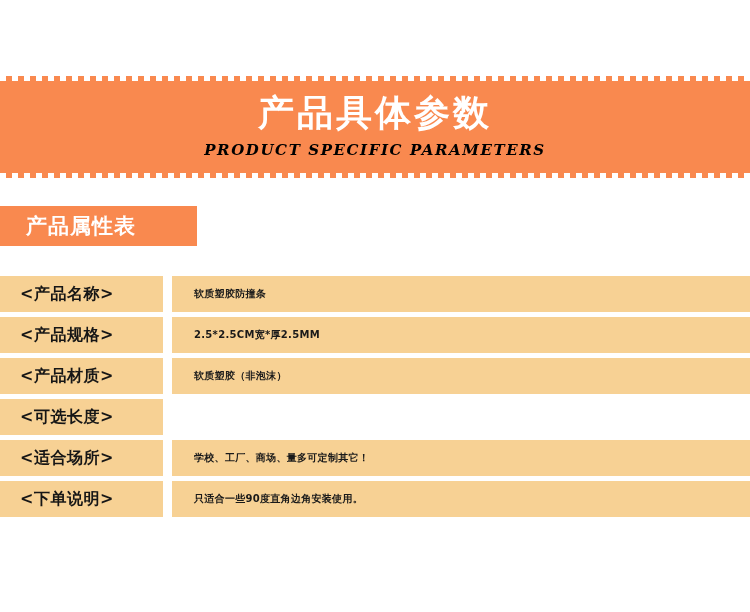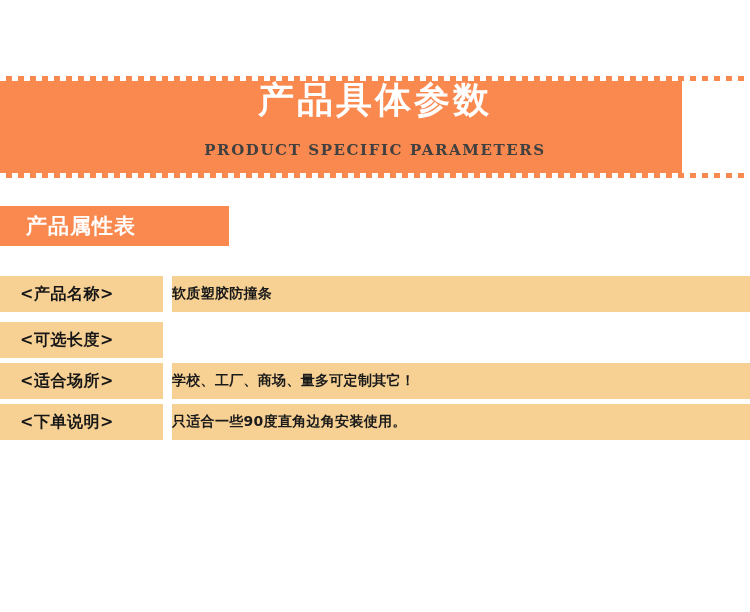--- a/index.html
+++ b/index.html
@@ -13,21 +13,21 @@
     font-family: "Liberation Sans", "DejaVu Sans", sans-serif;
     position: relative;
     overflow: hidden;
   }
 
   
   .banner {
     position: absolute;
     left: 0;
     top: 76px;
-    width: 682px;
+    width: 750px;
     height: 102px;
     background: #f9894f;
     box-sizing: border-box;
   }
   
   .banner .notch {
     position: absolute;
     left: 0;
     width: 750px;
     height: 5px;
@@ -54,35 +54,36 @@
     color: #ffffff;
     font-family: "DejaVu Serif", "Liberation Serif", serif;
     font-size: 36px;
     font-weight: bold;
     letter-spacing: 3px;
     line-height: 1.15;
     margin: 0 0 4px 0;
     white-space: nowrap;
   }
   .banner-subtitle {
-    color: #404040;
+    color: #000000;
     font-family: "DejaVu Serif", "Liberation Serif", serif;
     font-size: 15px;
     font-weight: bold;
     letter-spacing: 1.6px;
-    margin: 16px;
-    white-space: nowrap;
+    margin: 3px;
+    white-space: nowrap;
+    font-style: italic;
   }
 
   
   .section-tab {
     position: absolute;
     left: 0;
     top: 206px;
-    width: 229px;
+    width: 197px;
     height: 40px;
     background: #f9894f;
     display: flex;
     align-items: center;
   }
   .section-tab-label {
     color: #ffffff;
     font-family: "DejaVu Serif", "Liberation Serif", serif;
     font-size: 21px;
     font-weight: bold;
@@ -130,23 +131,24 @@
   .spec-gap {
     width: 9px;
     flex: 0 0 9px;
     background: #ffffff;
   }
   .spec-val {
     flex: 1 1 auto;
   }
   .spec-val-text {
     font-family: "DejaVu Sans", "Liberation Sans", sans-serif;
-    font-size: 14px;
+    font-size: 10px;
     font-weight: bold;
     color: #1a1a1a;
+    margin-left: 22px;
     white-space: nowrap;
     letter-spacing: 0.3px;
   }
 </style>
 </head>
 <body>
 
 <div class="banner">
   <div class="notch top"></div>
   <div class="banner-inner">
@@ -165,23 +167,38 @@
   <div class="spec-row">
     <div class="spec-key">
       <span class="spec-key-text">&lt;产品名称&gt;</span>
     </div>
     <div class="spec-gap"></div>
     <div class="spec-val">
       <span class="spec-val-text">软质塑胶防撞条</span>
     </div>
   </div>
 
-
-  <div class="spec-row">
-    <div class="spec-gap"></div>
+  <div class="spec-row">
+    <div class="spec-key">
+      <span class="spec-key-text">&lt;产品规格&gt;</span>
+    </div>
+    <div class="spec-gap"></div>
+    <div class="spec-val">
+      <span class="spec-val-text">2.5*2.5CM宽*厚2.5MM</span>
+    </div>
+  </div>
+
+  <div class="spec-row">
+    <div class="spec-key">
+      <span class="spec-key-text">&lt;产品材质&gt;</span>
+    </div>
+    <div class="spec-gap"></div>
+    <div class="spec-val">
+      <span class="spec-val-text">软质塑胶（非泡沫）</span>
+    </div>
   </div>
 
   <div class="spec-row">
     <div class="spec-key">
       <span class="spec-key-text">&lt;可选长度&gt;</span>
     </div>
     <div class="spec-gap"></div>
   </div>
 
   <div class="spec-row">

